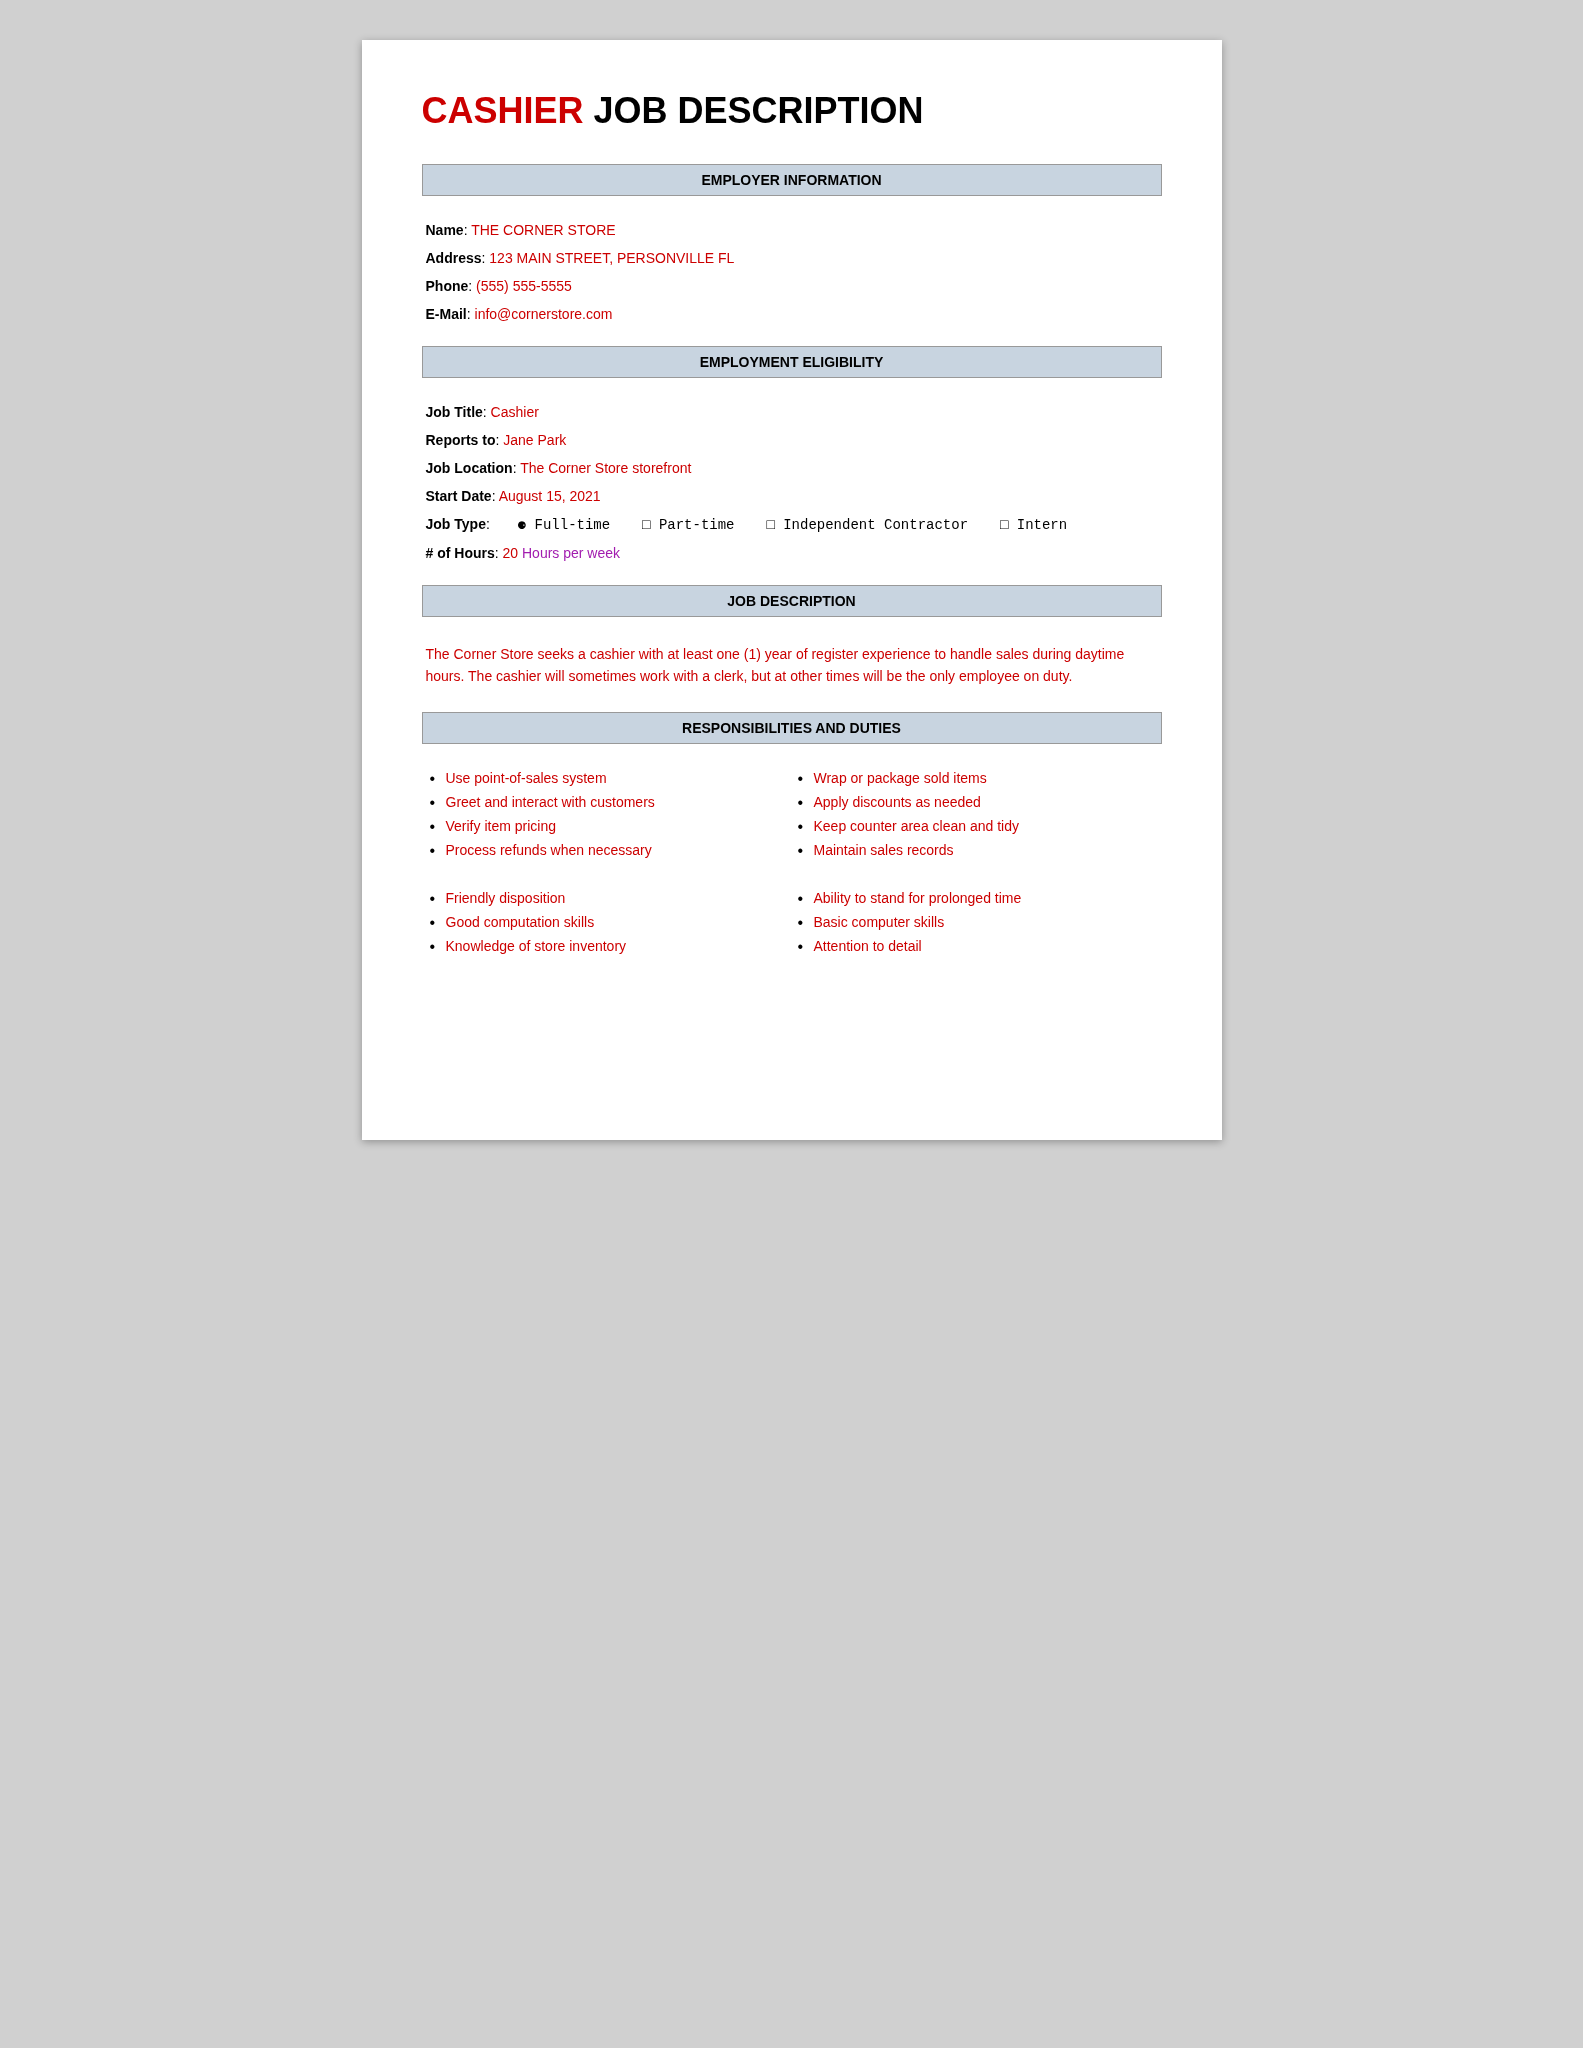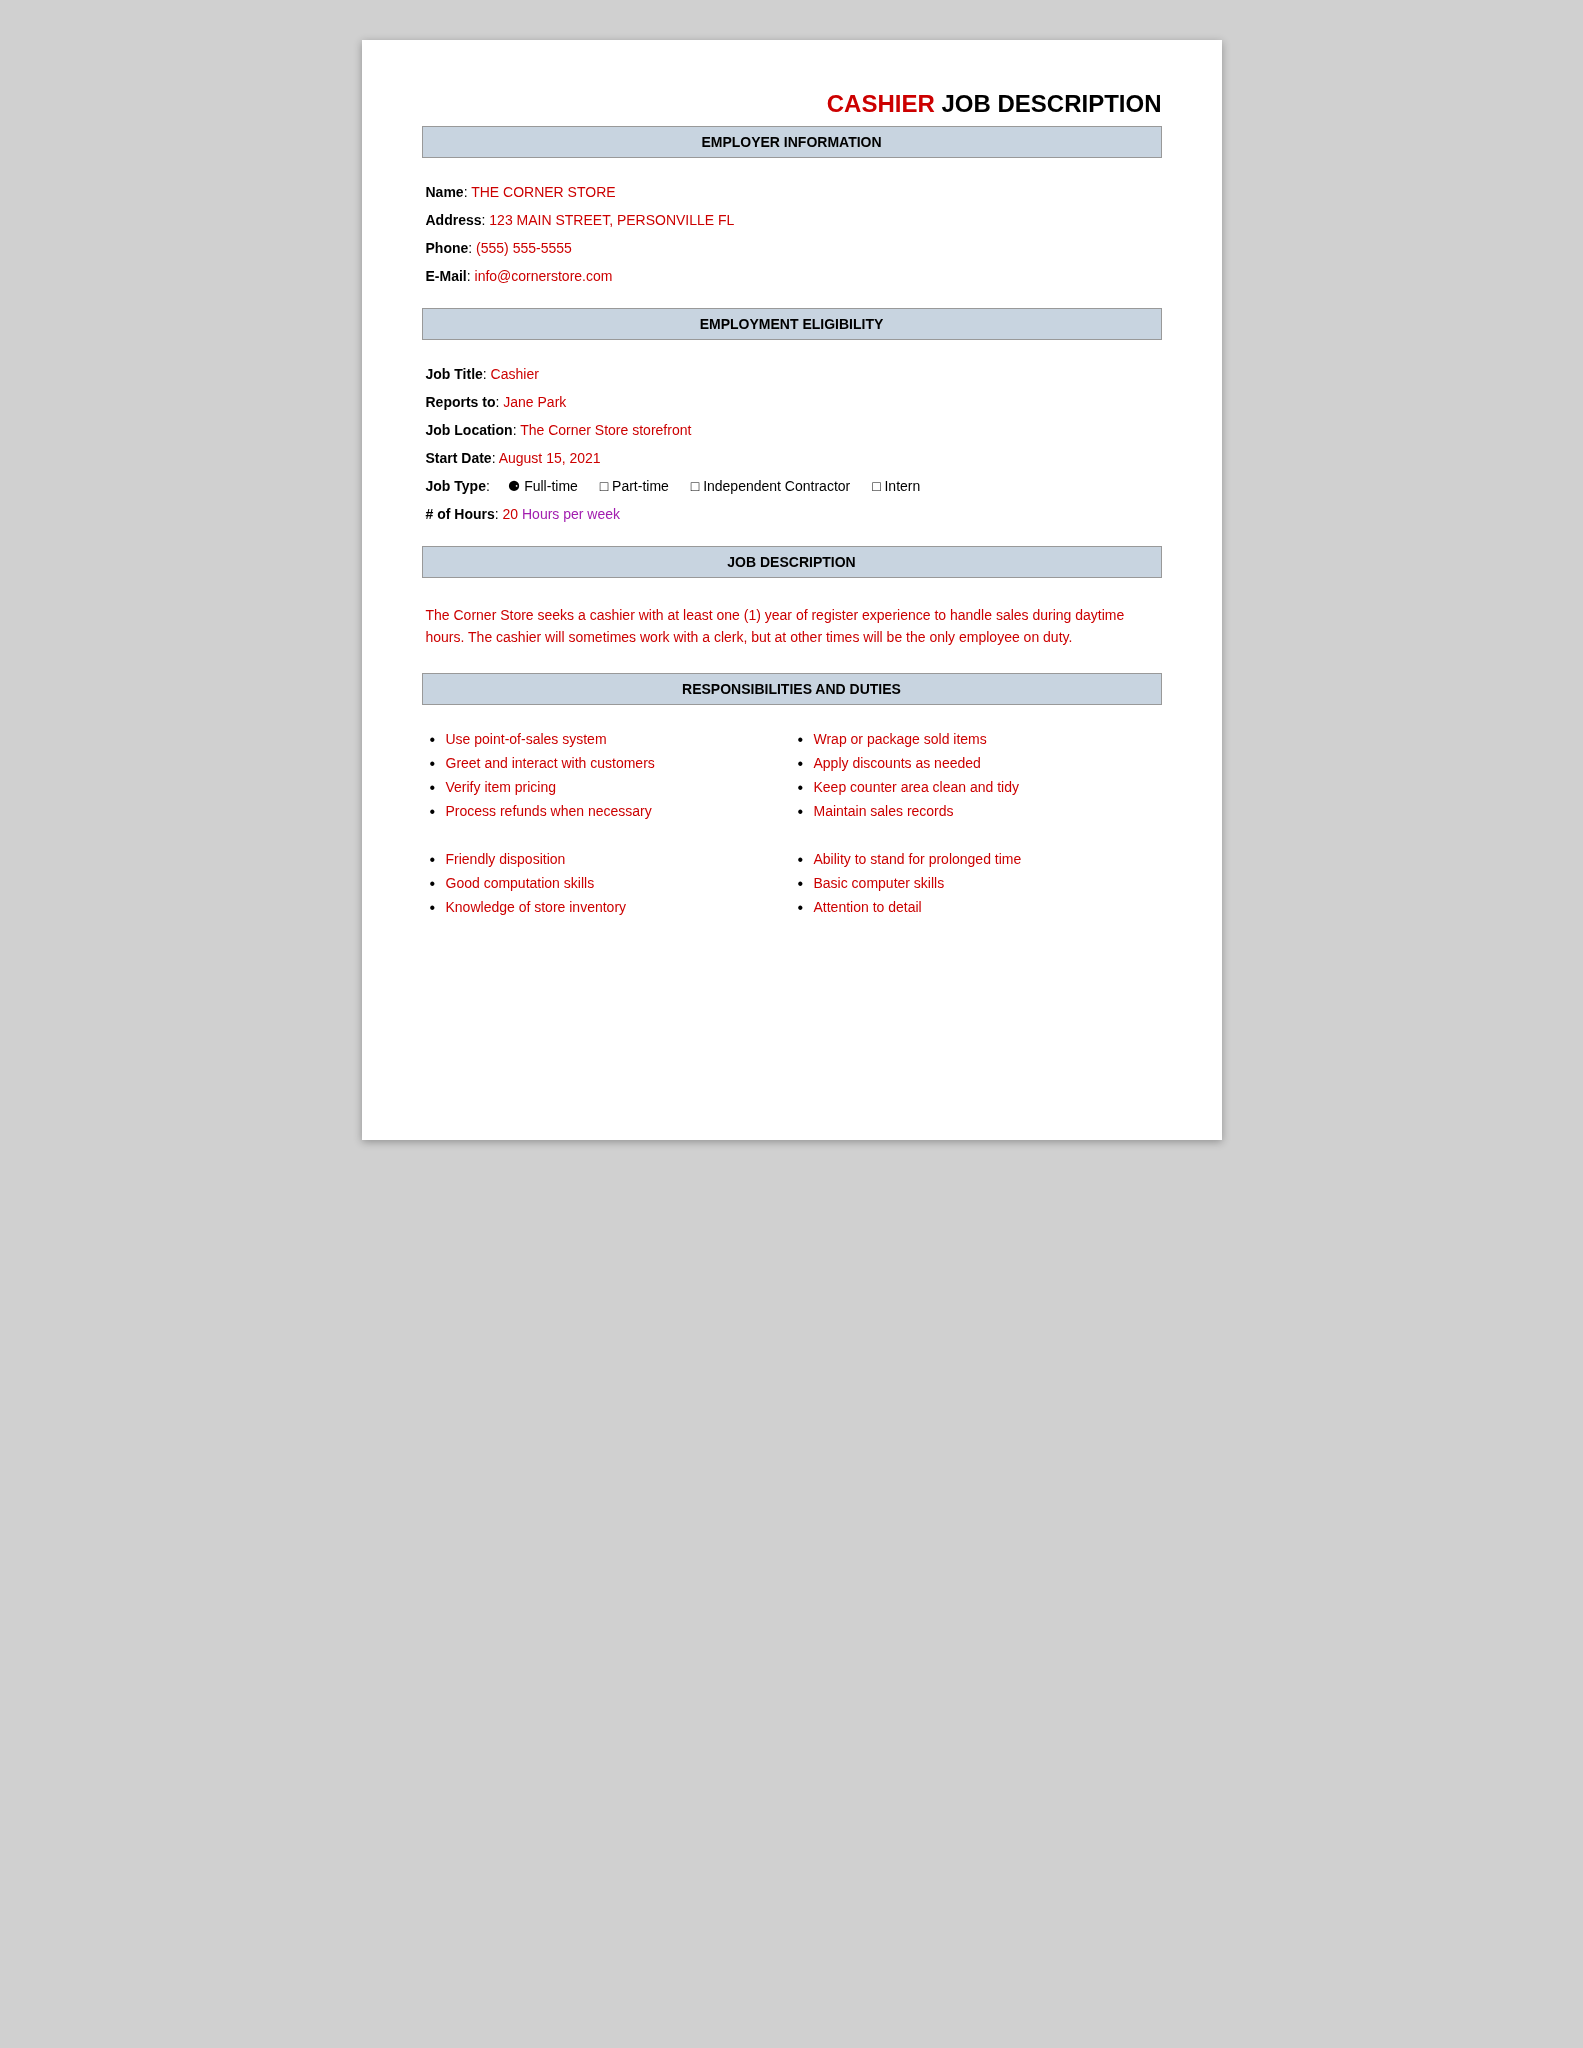--- a/index.html
+++ b/index.html
@@ -21,24 +21,24 @@
     .page {
       background: #ffffff;
       width: 860px;
       min-height: 1100px;
       padding: 50px 60px 60px 60px;
       position: relative;
       box-shadow: 0 2px 8px rgba(0,0,0,0.3);
     }
 
     .main-title {
-      text-align: right;
-      font-size: 24px;
-      font-weight: bold;
-      margin-bottom: 8px;
+      text-align: left;
+      font-size: 36px;
+      font-weight: bold;
+      margin-bottom: 32px;
       color: #000;
     }
 
     .main-title .red {
       color: #cc0000;
     }
 
     .section-header {
       background: #c8d4e0;
       border: 1px solid #999;
@@ -116,22 +116,23 @@
     .job-type-line {
       font-size: 14px;
       color: #000;
     }
 
     .job-type-line .label {
       font-weight: bold;
     }
 
     .cb-item {
-      margin-left: 14px;
+      margin-left: 24px;
       margin-right: 4px;
+      font-family: Liberation Mono, monospace;
     }
 
     .footer {
       position: absolute;
       bottom: 30px;
       left: 60px;
       right: 60px;
       display: flex;
       justify-content: space-between;
       align-items: center;

